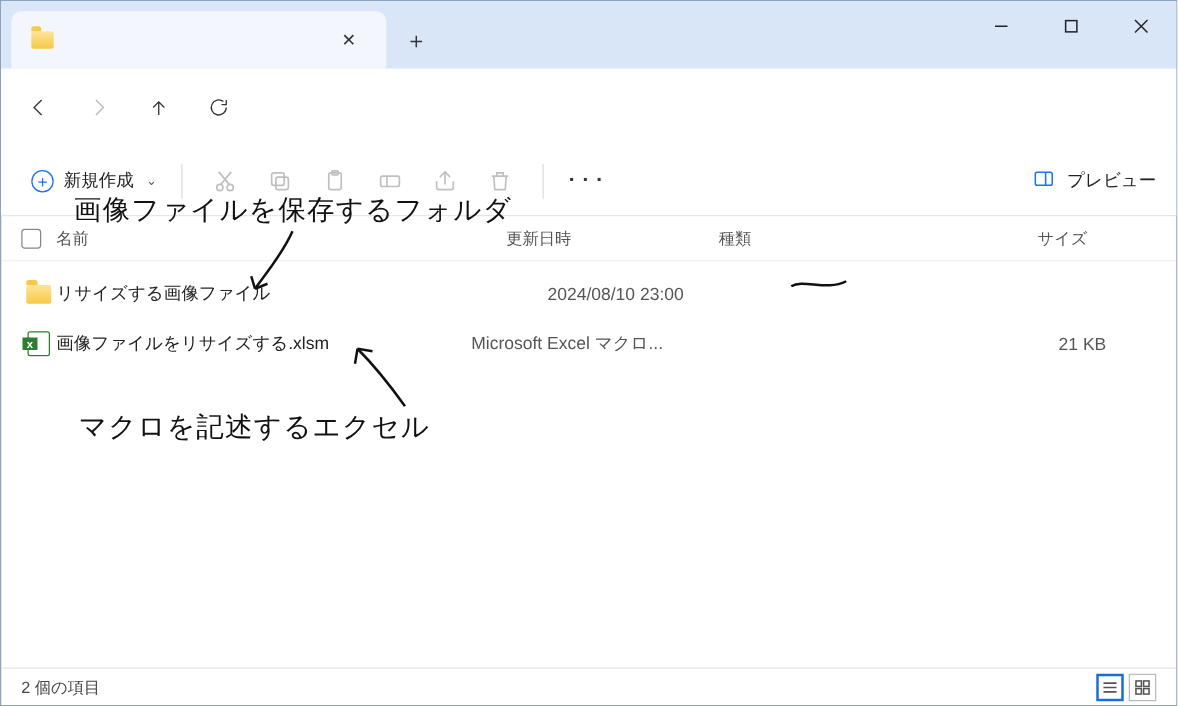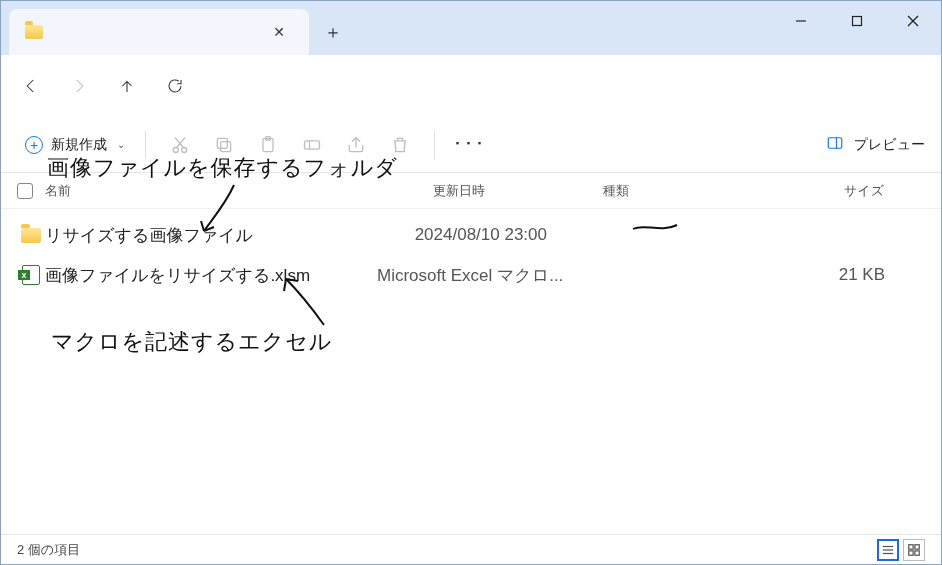--- a/index.html
+++ b/index.html
@@ -36,46 +36,46 @@
   .tb-icon svg { width:20px; height:20px; stroke:#bfbfbf; stroke-width:1.6; fill:none; }
   .tb-more { width:44px; display:flex; align-items:center; justify-content:center; font-size:18px; color:#333; letter-spacing:2px; }
   .tb-right { margin-left:auto; display:flex; align-items:center; gap:10px; font-size:14px; color:#222;justify-content:center; }
   .tb-right .pv-ic svg { width:18px; height:18px; stroke:#1a73e8; stroke-width:1.6; fill:none;}
 
   
   .cols { height:36px; display:flex; align-items:center; padding:0 16px; font-size:13px; color:#555; border-bottom:1px solid #f0f0f0; }
   .col-check { width:28px; display:flex; align-items:center; }
   .chk { width:16px; height:16px; border:1.5px solid #888; border-radius:3px; }
   .col-name { flex: 0 0 360px; }
-  .col-date { flex: 0 0 170px; margin-left: 28px; }
+  .col-date { flex: 0 0 170px; }
   .col-type { flex: 0 0 200px; }
   .col-size { flex: 1; text-align:center; }
 
   
   .rows { flex:1; padding: 6px 16px; position:relative; }
-  .row { height:40px; display:flex; align-items:center; font-size:17px; color:#222; }
+  .row { height:40px; display:flex; align-items:center; font-size:14px; color:#222; }
   .row .ic { width:28px; display:flex; justify-content:center; }
   .row .folder { width:20px; height:15px; background:linear-gradient(#ffe49a,#f7c948); border-radius:2px; position:relative; }
   .row .folder::before{content:"";position:absolute;top:-4px;left:0;width:9px;height:4px;background:#f7c948;border-radius:2px 2px 0 0;}
   .row .xlsm { width:18px; height:20px; border:1.5px solid #2e7d32; border-radius:2px; position:relative; background:#fff;}
   .row .xlsm::after{content:"x";position:absolute;left:-5px;top:4px;width:12px;height:10px;background:#2e7d32;color:#fff;font-size:9px;line-height:10px;text-align:center;font-weight:bold;}
   .row .nm { flex:0 0 332px; }
   .row .dt { flex:0 0 170px; color:#555;text-align:right; }
   .row .tp { flex:0 0 200px; color:#555; white-space:nowrap; overflow:hidden; text-overflow:ellipsis;}
   .row .sz { flex:1; color:#555; text-align:right; padding-right:40px;}
 
   
   .status { height:30px; border-top:1px solid #e6e6e6; display:flex; align-items:center; padding:0 16px; font-size:13px; color:#444; }
   .status .views { margin-left:auto; display:flex; gap:4px;}
   .status .vbtn { width:22px; height:22px; border:1px solid #bbb; display:flex; align-items:center; justify-content:center; }
   .status .vbtn.sel { border:2px solid #1a6dd6; }
   .status .vbtn svg{width:14px;height:14px;stroke:#555;stroke-width:1.4;fill:none;}
 
   
-  .anno { position:absolute; font-family: "Comic Sans MS", "Yu Gothic", cursive; font-size:22px; color:#111; pointer-events:none; font-weight:500; letter-spacing:1px;}
+  .anno { position:absolute; font-family: "Comic Sans MS", "Yu Gothic", cursive; font-size:22px; color:#111; pointer-events:none; font-weight:500; letter-spacing:1px;margin-left:12px;}
   .arrow { position:absolute; pointer-events:none; }
 </style>
 </head>
 <body>
 
 <div class="window">
 
   <div class="titlebar">
     <div class="tab">
       <span class="folder-ic"></span>

